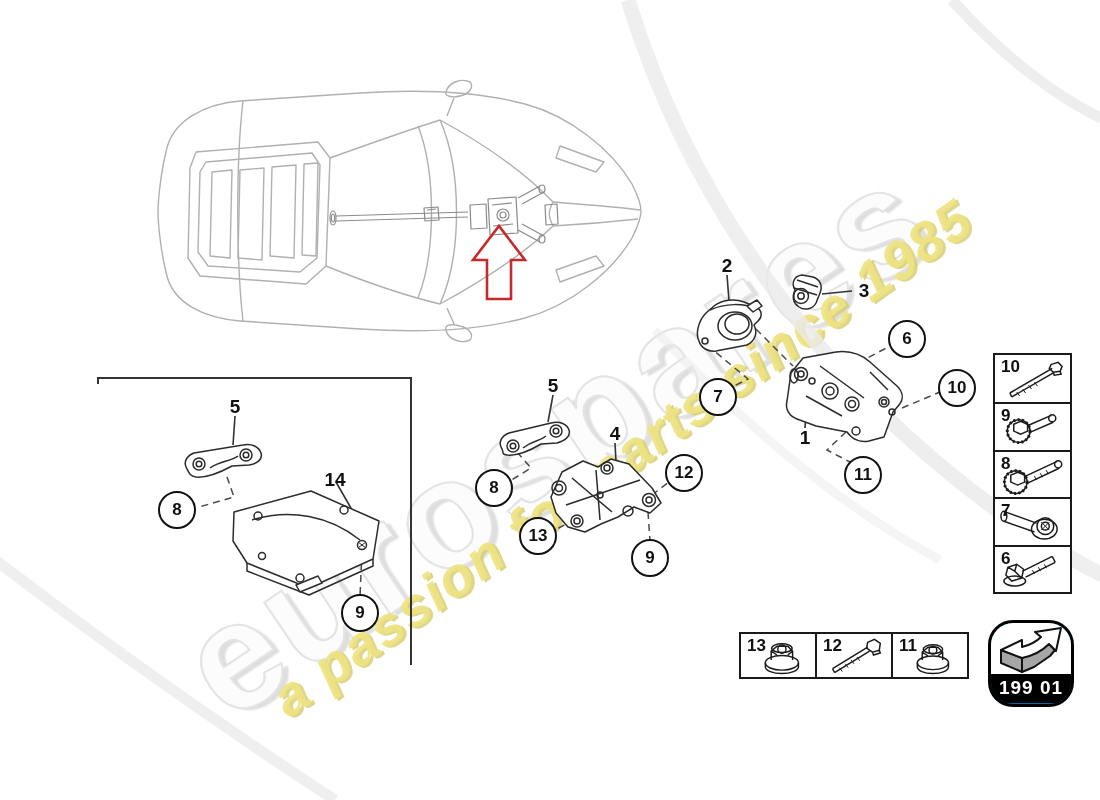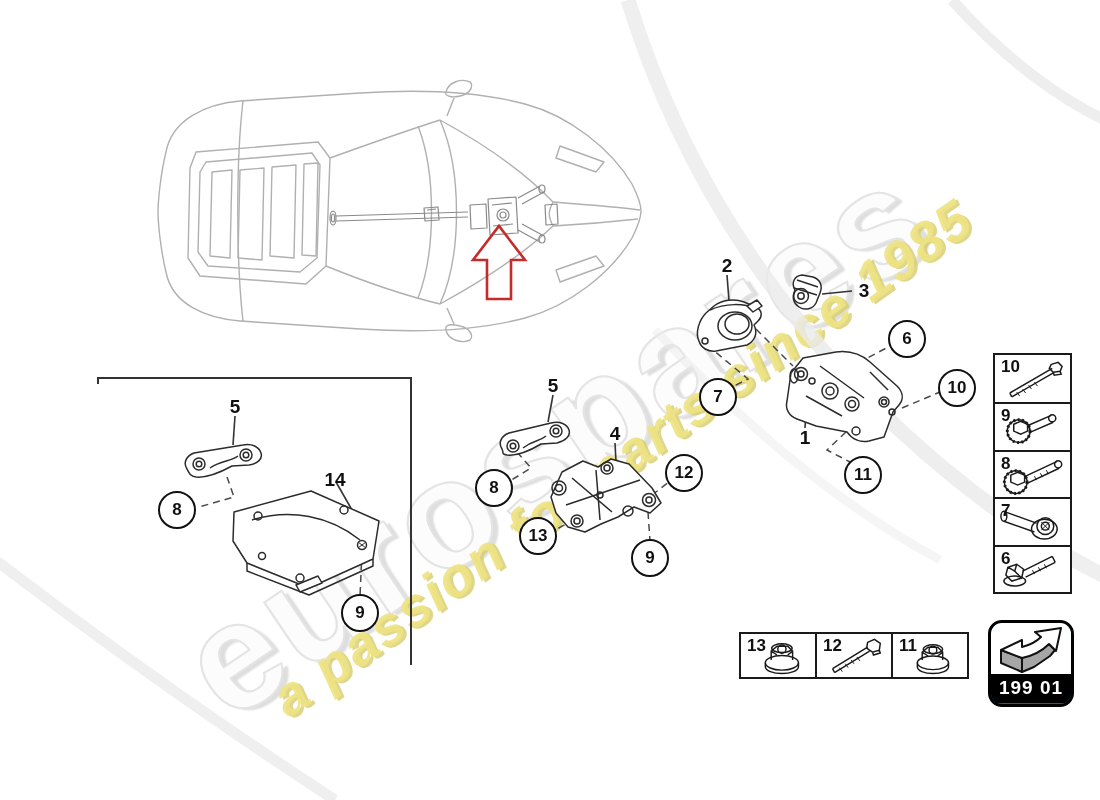--- a/index.html
+++ b/index.html
@@ -27,21 +27,21 @@
     border:2px solid #1a1a1a;background:#fff;box-sizing:border-box;}
   .lr-cell{position:relative;height:47.4px;border-top:2px solid #1a1a1a;box-sizing:border-box;}
   .lr-cell:first-child{border-top:none;}
   .cell-num{position:absolute;left:6px;top:2px;font-size:17px;font-weight:bold;color:#111;z-index:1;}
   .cell-ic{position:absolute;left:0;top:0;width:100%;height:100%;}
   .legend-bottom{position:absolute;left:739px;top:632px;width:230px;height:47px;z-index:3;
     border:2px solid #1a1a1a;background:#fff;box-sizing:border-box;display:flex;}
   .lb-cell{position:relative;flex:1;border-left:2px solid #1a1a1a;box-sizing:border-box;}
   .lb-cell:first-child{border-left:none;}
   .badge{position:absolute;left:988px;top:620px;width:86px;height:87px;z-index:3;
-    border:3.5px solid #000;border-radius:14px;background:#0369a1;box-sizing:border-box;overflow:hidden;}
+    border:3.5px solid #000;border-radius:25px;background:#0369a1;box-sizing:border-box;overflow:hidden;}
   .badge-top{position:relative;height:51px;background:#fff;}
   .badge-code{height:29px;background:#000;color:#fff;font-size:19px;font-weight:bold;
     text-align:center;line-height:28px;letter-spacing:1px;}
 </style>
 </head>
 <body>
 
 <div class="stage">
 
   <div class="wm-brand">eurospares</div>

